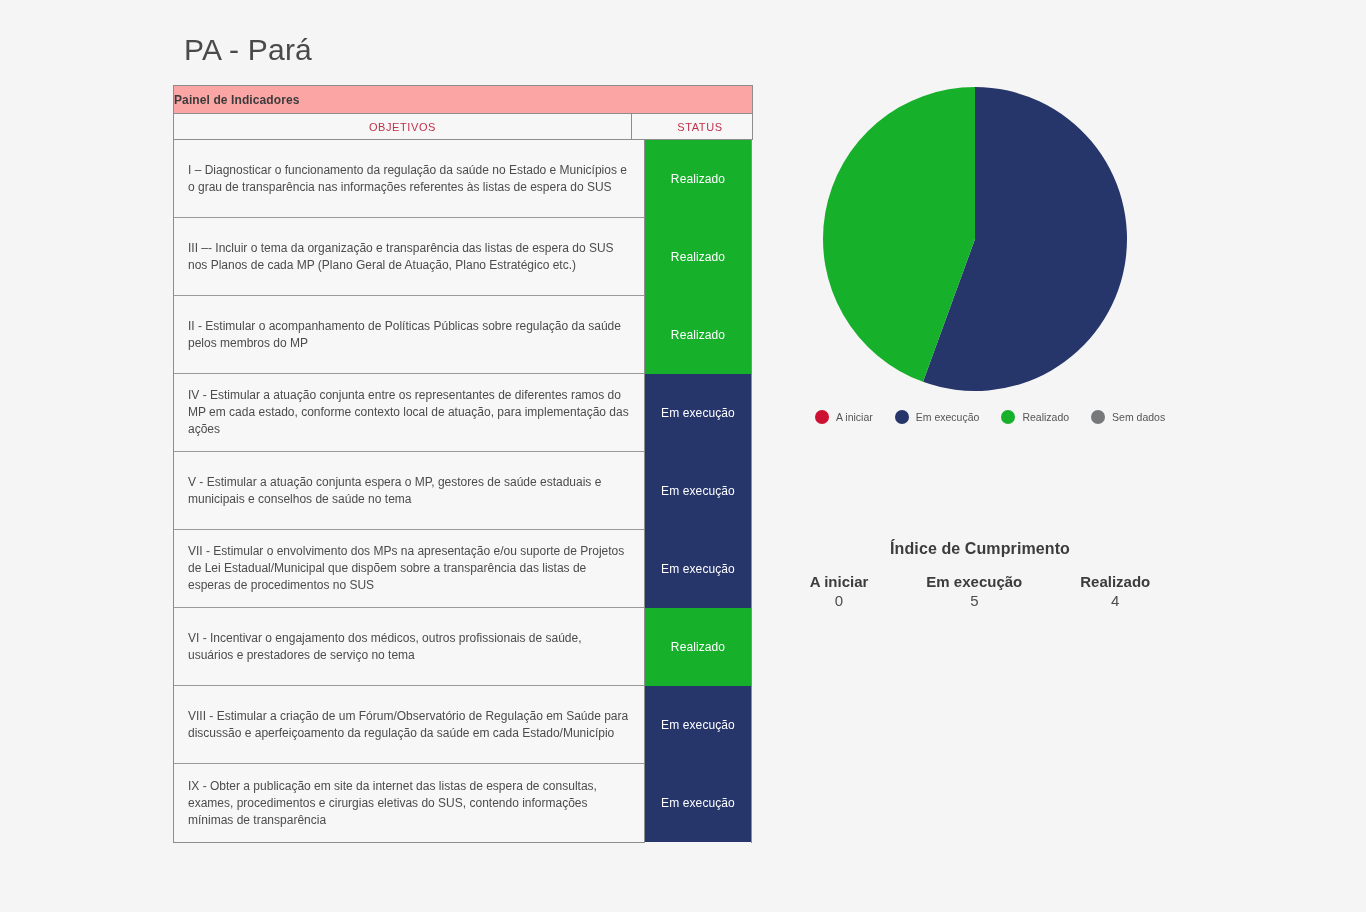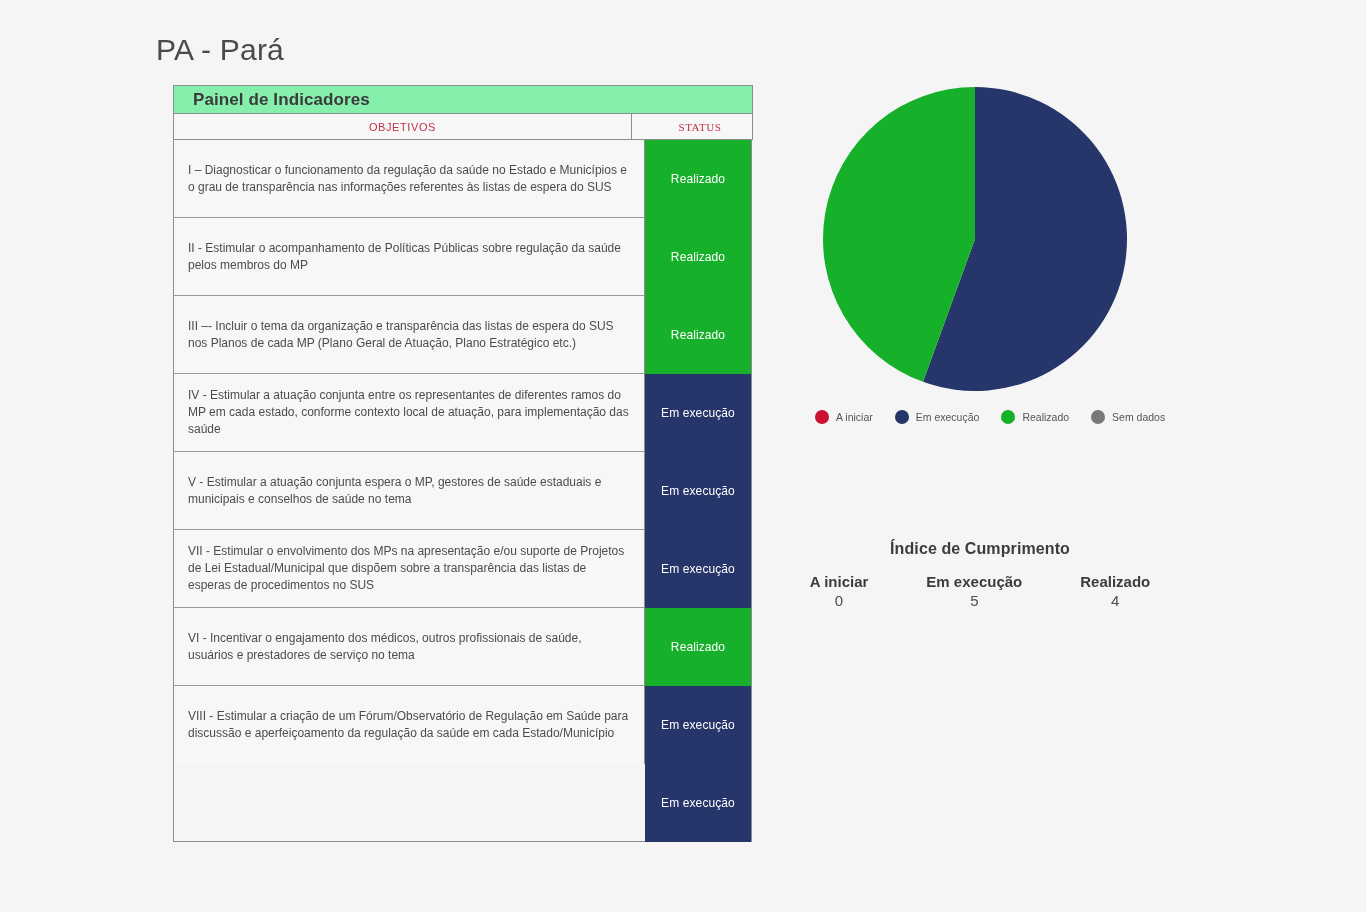--- a/index.html
+++ b/index.html
@@ -9,63 +9,62 @@
     width: 1366px; height: 912px;
     background: #f5f5f5;
     font-family: "Liberation Sans", sans-serif;
     overflow: hidden;
   }
   .page { position: relative; width: 1366px; height: 912px; }
 
   
   .page-title {
     position: absolute;
-    left: 156px; top: 31px;
+    left: 184px; top: 31px;
     font-size: 30px;
     font-weight: 400;
     color: #4a4a4a;
     letter-spacing: 0.2px;
     line-height: 38px;
   }
 
   
   .panel {
     position: absolute;
     left: 173px; top: 85px;
     width: 580px;
   }
   .panel-header {
     height: 29px;
     border: 1px solid #8d8d8d;
-    background: #86efac;
-    display: flex;
-    align-items: center;
-    padding-left: 19px;
-    font-size: 17px;
+    background: #fca5a5;
+    display: flex;
+    align-items: center;
+    font-size: 12px;
     font-weight: bold;
     color: #3b3b3b;
     letter-spacing: 0.1px;
   }
   .col-head-row {
     display: flex;
     border-left: 1px solid #8d8d8d;
     border-right: 1px solid #8d8d8d;
     border-bottom: 1px solid #8d8d8d;
     background: #f7f7f7;
     height: 26px;
     gap: 16px;
   }
   .col-head {
     display: flex; align-items: center; justify-content: center;
     font-size: 11px;
     color: #c0304a;
     letter-spacing: 0.6px;
   }
   .col-head.objetivos { width: 471px; border-right: 1px solid #8d8d8d; }
-  .col-head.status { width: 107px; font-family: Liberation Serif, serif; }
+  .col-head.status { width: 107px; }
 
   .table-body { display: flex; }
   .obj-col {
     width: 472px;
     border-left: 1px solid #8d8d8d;
     border-bottom: 1px solid #8d8d8d;
   }
   .obj-cell {
     border-right: 1px solid #8d8d8d;
     border-bottom: 1px solid #9a9a9a;
@@ -166,27 +165,28 @@
     <div class="panel-header">Painel de Indicadores</div>
 
     <div class="col-head-row">
       <div class="col-head objetivos">OBJETIVOS</div>
       <div class="col-head status">STATUS</div>
     </div>
 
     <div class="table-body">
       <div class="obj-col" id="obj-col">
           <div class="obj-cell" style="height: 78px;">I – Diagnosticar o funcionamento da regulação da saúde no Estado e Municípios e o grau de transparência nas informações referentes às listas de espera do SUS</div>
+          <div class="obj-cell" style="height: 78px;">III –- Incluir o tema da organização e transparência das listas de espera do SUS nos Planos de cada MP (Plano Geral de Atuação, Plano Estratégico etc.)</div>
           <div class="obj-cell" style="height: 78px;">II - Estimular o acompanhamento de Políticas Públicas sobre regulação da saúde pelos membros do MP</div>
-          <div class="obj-cell" style="height: 78px;">III –- Incluir o tema da organização e transparência das listas de espera do SUS nos Planos de cada MP (Plano Geral de Atuação, Plano Estratégico etc.)</div>
-          <div class="obj-cell" style="height: 78px;">IV - Estimular a atuação conjunta entre os representantes de diferentes ramos do MP em cada estado, conforme contexto local de atuação, para implementação das saúde</div>
+          <div class="obj-cell" style="height: 78px;">IV - Estimular a atuação conjunta entre os representantes de diferentes ramos do MP em cada estado, conforme contexto local de atuação, para implementação das ações</div>
           <div class="obj-cell" style="height: 78px;">V - Estimular a atuação conjunta espera o MP, gestores de saúde estaduais e municipais e conselhos de saúde no tema</div>
           <div class="obj-cell" style="height: 78px;">VII - Estimular o envolvimento dos MPs na apresentação e/ou suporte de Projetos de Lei Estadual/Municipal que dispõem sobre a transparência das listas de esperas de procedimentos no SUS</div>
           <div class="obj-cell" style="height: 78px;">VI - Incentivar o engajamento dos médicos, outros profissionais de saúde, usuários e prestadores de serviço no tema</div>
           <div class="obj-cell" style="height: 78px;">VIII - Estimular a criação de um Fórum/Observatório de Regulação em Saúde para discussão e aperfeiçoamento da regulação da saúde em cada Estado/Município</div>
+          <div class="obj-cell" style="height: 78px;">IX - Obter a publicação em site da internet das listas de espera de consultas, exames, procedimentos e cirurgias eletivas do SUS, contendo informações mínimas de transparência</div>
         </div>
       <div class="status-col" id="status-col">
           <div class="status-cell realizado" style="height: 78px;">Realizado</div>
           <div class="status-cell realizado" style="height: 78px;">Realizado</div>
           <div class="status-cell realizado" style="height: 78px;">Realizado</div>
           <div class="status-cell execucao" style="height: 78px;">Em execução</div>
           <div class="status-cell execucao" style="height: 78px;">Em execução</div>
           <div class="status-cell execucao" style="height: 78px;">Em execução</div>
           <div class="status-cell realizado" style="height: 78px;">Realizado</div>
           <div class="status-cell execucao" style="height: 78px;">Em execução</div>

